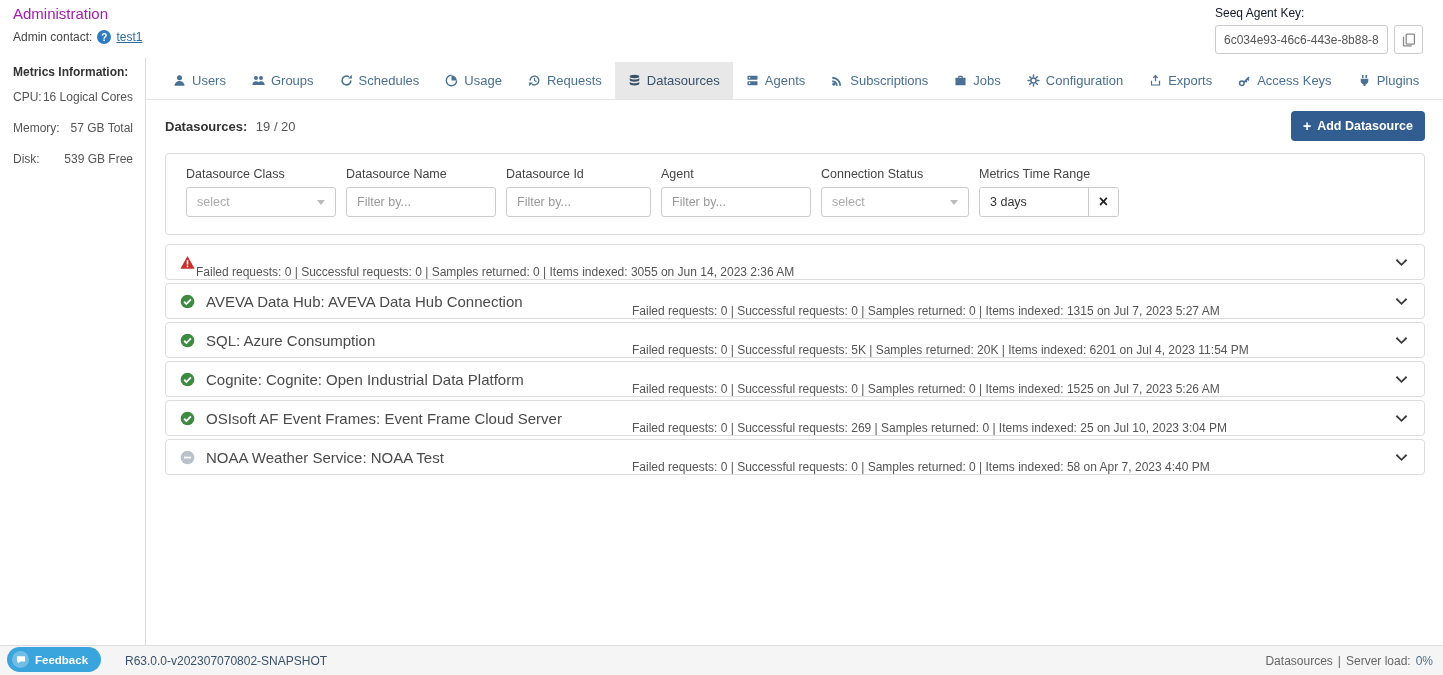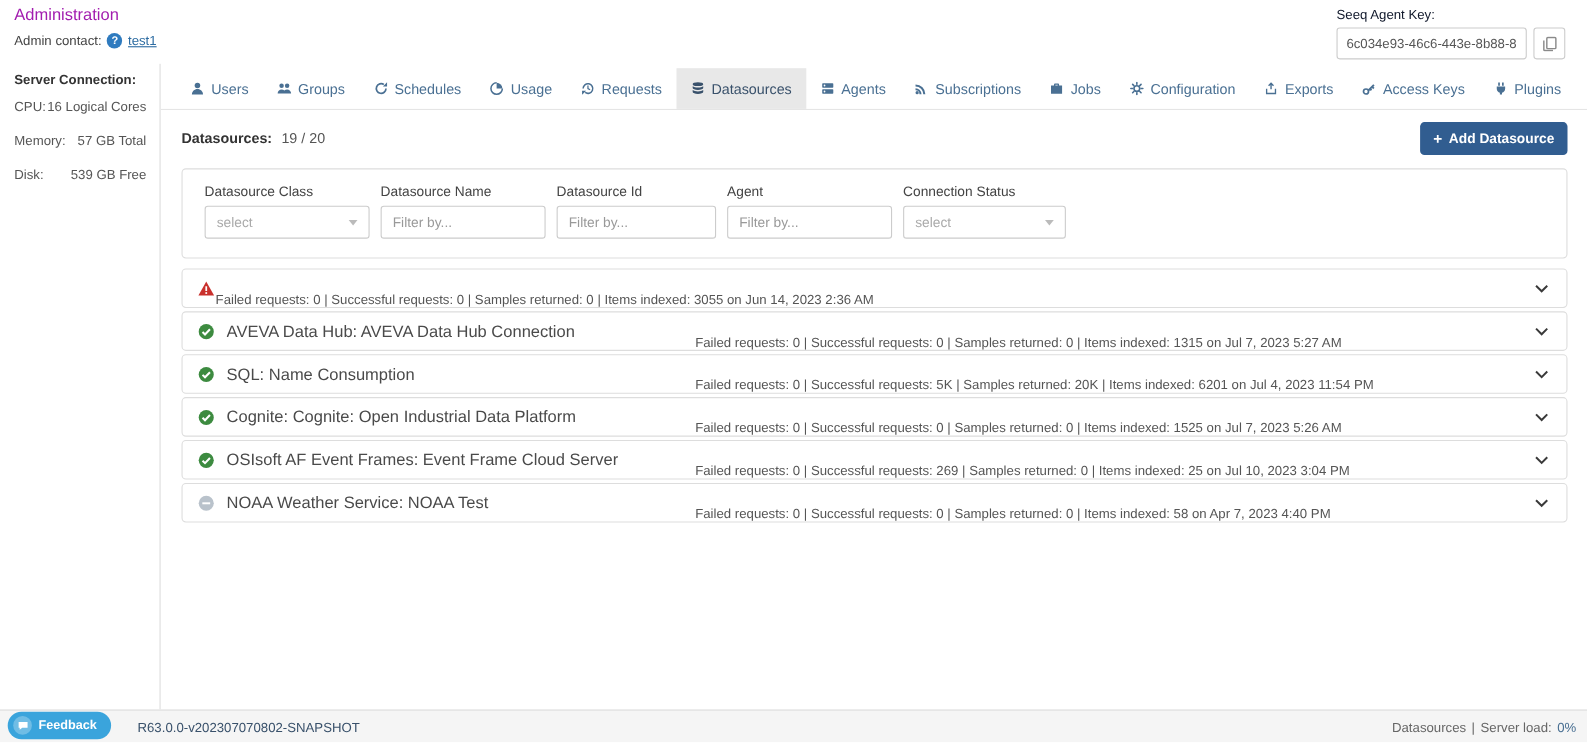--- a/index.html
+++ b/index.html
@@ -109,21 +109,21 @@
                 <rect x="4.8" y="1.2" width="9.4" height="11.6" rx="1" fill="none" stroke="#8a8a8a" stroke-width="1.5"></rect>
                 <path fill="none" stroke="#8a8a8a" stroke-width="1.5" d="M11.2 14.8H2.6a.9.9 0 0 1-.9-.9V4.4"></path>
               </svg>
           </span>
         </button>
       </div>
     </div>
   </div>
 
   <aside class="sidebar">
-    <div class="server-info-heading">Server Connection:</div>
+    <div class="server-info-heading">Metrics Information:</div>
     <div class="server-info-row">
       <span>CPU:</span>
       <span>16 Logical Cores</span>
     </div>
     <div class="server-info-row">
       <span>Memory:</span>
       <span>57 GB Total</span>
     </div>
     <div class="server-info-row">
       <span>Disk:</span>
@@ -290,20 +290,29 @@
           <label>Agent</label>
           <input class="filter-input" placeholder="Filter by..." style="">
         </div>
         <div class="filter-field">
           <label>Connection Status</label>
           <div class="select" style="width:148px">
             <span class="select-placeholder">select</span>
             <span class="caret"></span>
           </div>
         </div>
+        <div class="filter-field">
+          <label>Metrics Time Range</label>
+          <div class="input-group">
+            <input class="metrics-input" value="3 days" style="">
+            <button class="clear-btn">
+                <span>×</span>
+              </button>
+          </div>
+        </div>
       </div>
 
       <div class="rows">
         <div class="ds-row">
           <span class="status-icon">
               <svg viewBox="0 0 16 16" width="15" height="15">
                 <path fill="#c9302c" d="M8 1 L15.6 14.6 H0.4 Z"></path>
                 <rect x="7.15" y="5.6" width="1.7" height="4.6" fill="#fff"></rect>
                 <rect x="7.15" y="11.3" width="1.7" height="1.7" fill="#fff"></rect>
               </svg>
@@ -330,21 +339,21 @@
               </svg>
             </span>
         </div>
         <div class="ds-row">
           <span class="status-icon">
               <svg viewBox="0 0 16 16" width="15" height="15">
                 <circle cx="8" cy="8" r="7.3" fill="#3d8b40"></circle>
                 <path fill="none" stroke="#fff" stroke-width="2" d="M4.4 8.3l2.4 2.4 4.8-5"></path>
               </svg>
             </span>
-          <span class="ds-name">SQL: Name Consumption</span>
+          <span class="ds-name">SQL: Azure Consumption</span>
           <span class="ds-stats">Failed requests: 0 | Successful requests: 5K | Samples returned: 20K | Items indexed: 6201 on Jul 4, 2023 11:54 PM</span>
           <span class="chevron">
               <svg width="17" height="17" viewBox="0 0 16 16">
                 <path fill="none" stroke="#3a3a3a" stroke-width="1.7" d="M3.2 5.4 8 10.2l4.8-4.8"></path>
               </svg>
             </span>
         </div>
         <div class="ds-row">
           <span class="status-icon">
               <svg viewBox="0 0 16 16" width="15" height="15">

